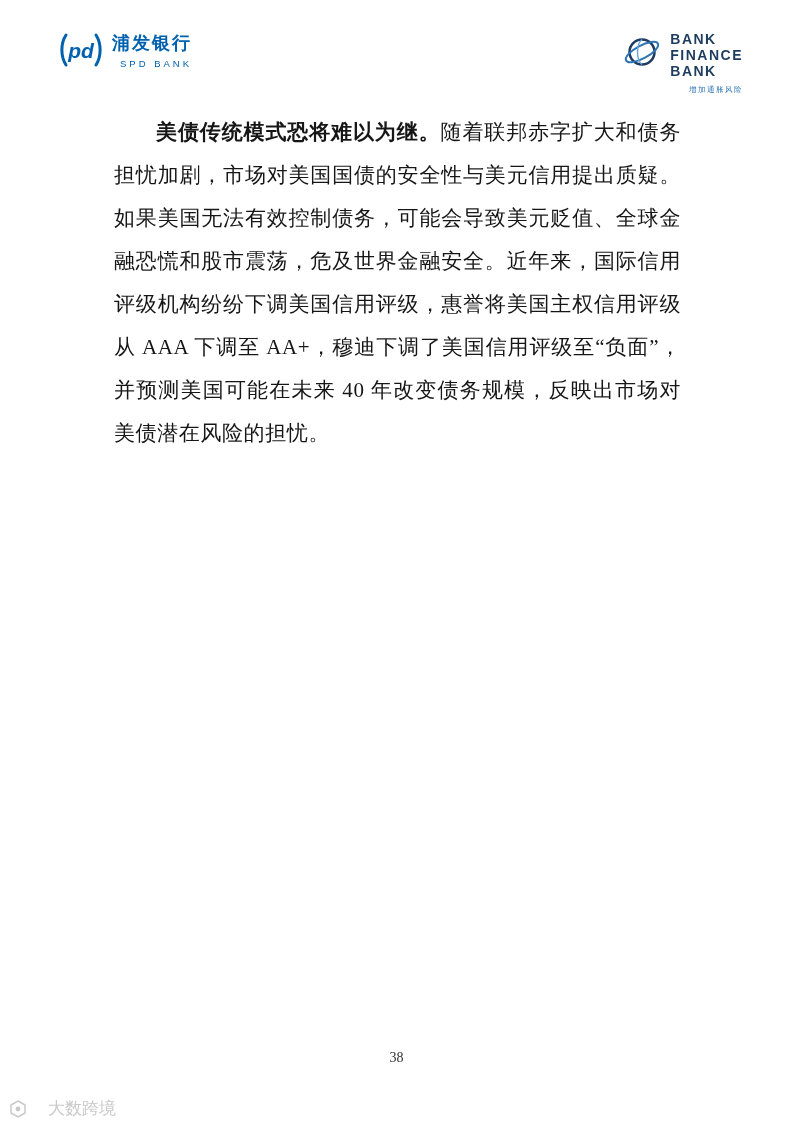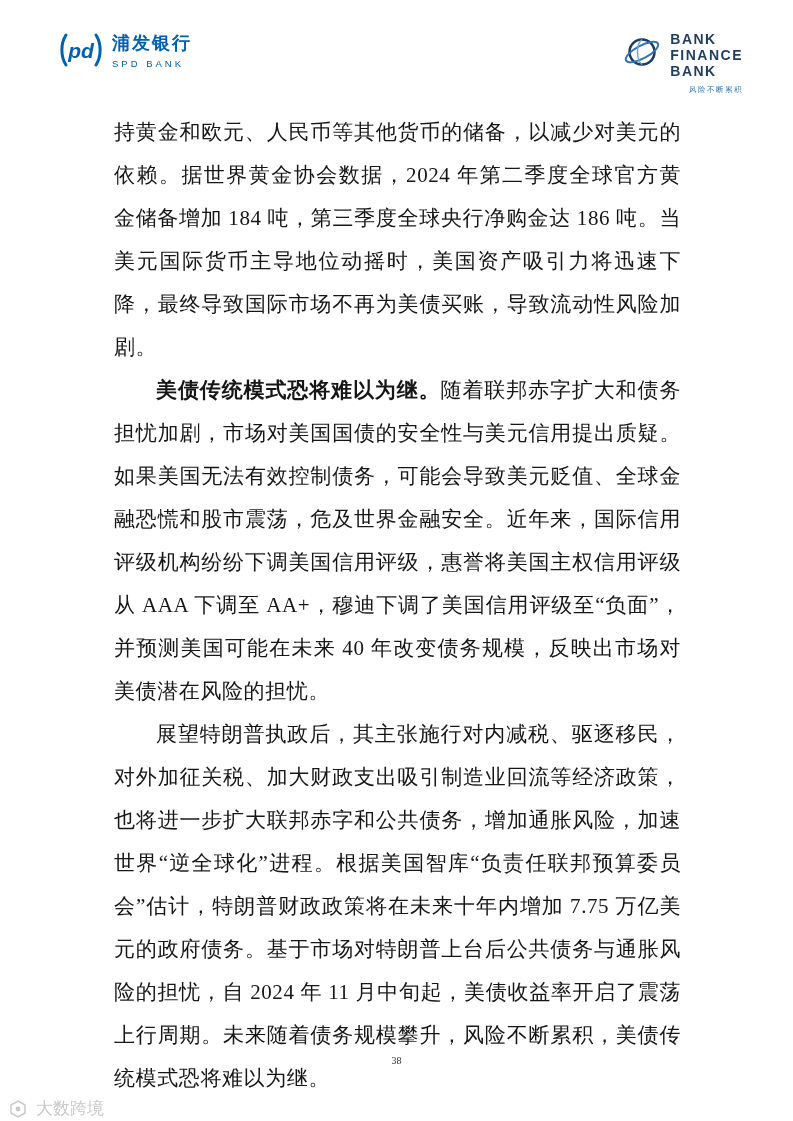--- a/index.html
+++ b/index.html
@@ -32,20 +32,21 @@
     font-weight: bold;
     letter-spacing: 2px;
     font-family: "Liberation Sans", sans-serif;
   }
   .spd-en {
     color: #0061ae;
     font-size: 9.5px;
     letter-spacing: 3px;
     margin-top: 3px;
     font-family: "Liberation Sans", sans-serif;
+    text-align: right;
   }
   .logo-wff { display: flex; align-items: flex-start; gap: 8px; }
   .wff-text {
     font-family: "Liberation Sans", sans-serif;
     color: #1e3c5f;
     font-weight: bold;
     font-size: 14px;
     line-height: 16px;
     letter-spacing: 1.5px;
   }
@@ -74,32 +75,32 @@
   .para.no-indent { text-indent: 0; }
   .para .lead { font-weight: bold; }
 
   
   .page-number {
     position: absolute;
     bottom: 62px;
     left: 0;
     width: 100%;
     text-align: center;
-    font-size: 10px;
+    font-size: 14px;
     color: #333333;
   }
 
   
   .watermark {
     position: absolute;
     left: 8px;
     bottom: 8px;
     display: flex;
     align-items: center;
-    gap: 8px;
+    gap: 20px;
     color: #c9c9c9;
     font-size: 17px;
     font-family: Liberation Sans, sans-serif;
     user-select: none;
   }
 </style>
 </head>
 <body>
 
 <div class="page">
@@ -123,35 +124,29 @@
     <div class="logo-wff">
       <svg width="40" height="40" viewBox="0 0 40 40" aria-hidden="true">
         <circle cx="20" cy="21" r="12.5" fill="none" stroke="#1e3c5f" stroke-width="2.5"></circle>
         <ellipse cx="20" cy="21" rx="18" ry="6.5" fill="none" stroke="#2e75b6" stroke-width="2" transform="rotate(-28 20 21)"></ellipse>
         <path d="M20 8.5 C14 13 14 29 20 33.5" fill="none" stroke="#6aa3d8" stroke-width="1.4"></path>
       </svg>
       <div class="wff-text">
         <div>BANK</div>
         <div>FINANCE</div>
         <div>BANK</div>
-        <div class="wff-cn">风险不断累积</div>
+        <div class="wff-cn">增加通胀风险</div>
       </div>
     </div>
 
   </header>
 
   <main class="content">
-    <p class="para no-indent">
-      <span>持黄金和欧元、人民币等其他货币的储备，以减少对美元的依赖。据世界黄金协会数据，2024 年第二季度全球官方黄金储备增加 184 吨，第三季度全球央行净购金达 186 吨。当美元国际货币主导地位动摇时，美国资产吸引力将迅速下降，最终导致国际市场不再为美债买账，导致流动性风险加剧。</span>
-    </p>
     <p class="para">
       <b class="lead">美债传统模式恐将难以为继。</b><span>随着联邦赤字扩大和债务担忧加剧，市场对美国国债的安全性与美元信用提出质疑。如果美国无法有效控制债务，可能会导致美元贬值、全球金融恐慌和股市震荡，危及世界金融安全。近年来，国际信用评级机构纷纷下调美国信用评级，惠誉将美国主权信用评级从 AAA 下调至 AA+，穆迪下调了美国信用评级至“负面”，并预测美国可能在未来 40 年改变债务规模，反映出市场对美债潜在风险的担忧。</span>
-    </p>
-    <p class="para">
-      <span>展望特朗普执政后，其主张施行对内减税、驱逐移民，对外加征关税、加大财政支出吸引制造业回流等经济政策，也将进一步扩大联邦赤字和公共债务，增加通胀风险，加速世界“逆全球化”进程。根据美国智库“负责任联邦预算委员会”估计，特朗普财政政策将在未来十年内增加 7.75 万亿美元的政府债务。基于市场对特朗普上台后公共债务与通胀风险的担忧，自 2024 年 11 月中旬起，美债收益率开启了震荡上行周期。未来随着债务规模攀升，风险不断累积，美债传统模式恐将难以为继。</span>
     </p>
   </main>
 
   <div class="page-number">38</div>
 
   <div class="watermark">
     <svg width="20" height="20" viewBox="0 0 20 20" aria-hidden="true">
       <path d="M10 2 L17 6 L17 14 L10 18 L3 14 L3 6 Z" fill="none" stroke="#c9c9c9" stroke-width="1.5"></path>
       <circle cx="10" cy="10" r="2.4" fill="#c9c9c9"></circle>
     </svg>

